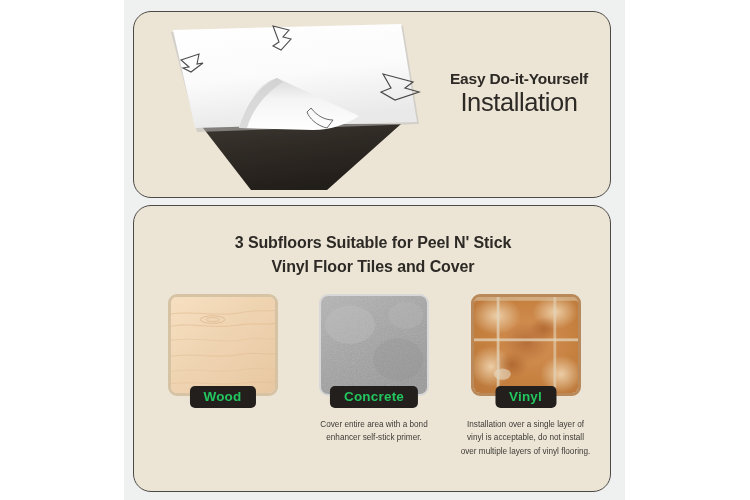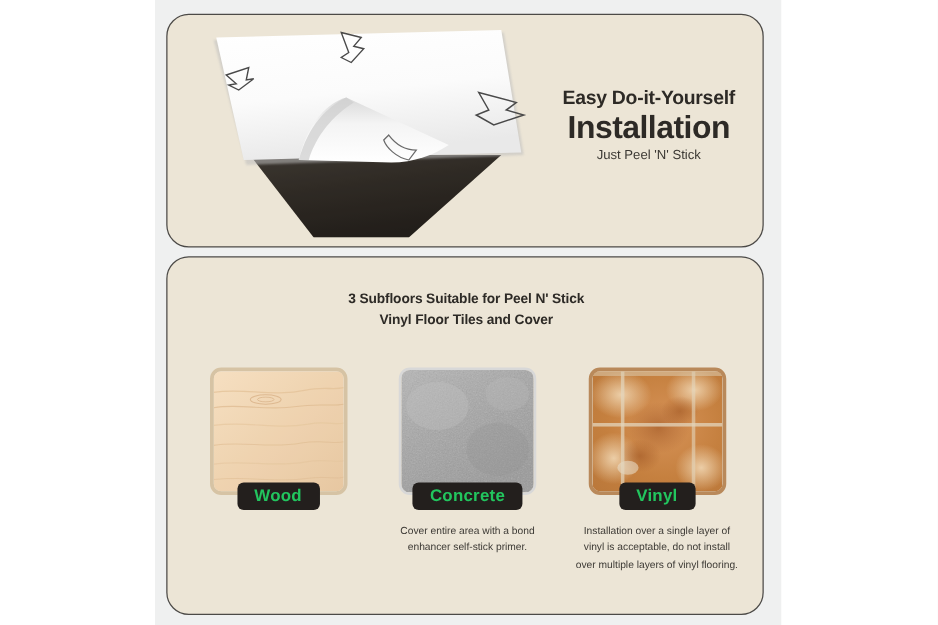--- a/index.html
+++ b/index.html
@@ -71,21 +71,21 @@
     color: #2d2a26;
   }
   .headline .line1 {
     font-size: 15.5px;
     font-weight: bold;
     letter-spacing: -0.2px;
     white-space: nowrap;
   }
   .headline .line2 {
     font-size: 25.5px;
-    font-weight: bold;
+    font-weight: normal;
     letter-spacing: -0.4px;
     line-height: 1.02;
     margin-top: 1px;
     white-space: nowrap;
   }
   .headline .line3 {
     font-size: 10.5px;
     font-weight: normal;
     color: #3b3833;
     margin-top: 3px;
@@ -93,21 +93,21 @@
   }
 
   
   .sub-heading {
     position: absolute;
     left: 0;
     top: 25px;
     width: 478px;
     text-align: center;
     color: #2d2a26;
-    font-size: 11px;
+    font-size: 16px;
     font-weight: bold;
     line-height: 1.5;
     letter-spacing: -0.1px;
   }
 
   
   .swatch-row {
     position: absolute;
     left: 22px;
     top: 88px;
@@ -209,21 +209,20 @@
         <path d="M30,40 L48,34 L46,44 L52,43 L40,52 L32,48 L38,47 Z" fill="none" stroke="#4a4a4a" stroke-width="1.1"></path>
         <path d="M122,6 L138,10 L132,17 L140,19 L130,30 L122,26 L128,22 Z" fill="none" stroke="#4a4a4a" stroke-width="1.1"></path>
         <path d="M232,54 L262,62 L254,68 L268,72 L244,80 L230,72 L240,68 Z" fill="none" stroke="#4a4a4a" stroke-width="1.2"></path>
         <path d="M160,88 C166,96 174,100 182,100 L176,108 C166,106 158,98 156,92 Z" fill="none" stroke="#6a6a6a" stroke-width="1"></path>
       </svg>
     </div>
 
     <div class="headline">
       <div class="line1">Easy Do-it-Yourself</div>
       <div class="line2">Installation</div>
-      <div class="line3">Just Peel 'N' Stick</div>
     </div>
   </div>
 
   <div class="card card-bottom">
 
     <div class="sub-heading">
       <div>3 Subfloors Suitable for Peel N' Stick</div>
       <div>Vinyl Floor Tiles and Cover</div>
     </div>
 

